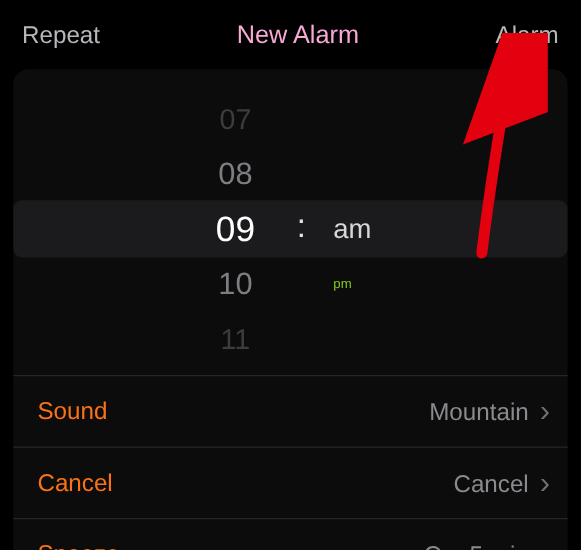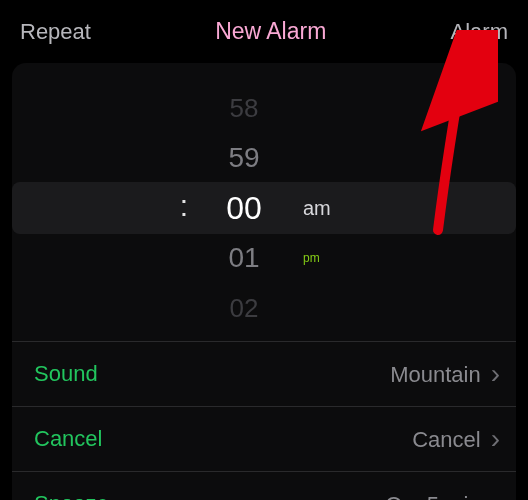--- a/index.html
+++ b/index.html
@@ -68,21 +68,21 @@
       line-height: 38px;
       font-size: 26px;
       color: #3c3c40;
       font-weight: 400;
       text-align: center;
       width: 100%;
     }
     .pv.near { color: #7d7d82; font-size: 28px; }
     .pv.sel { color: #fff; font-size: 32px; font-weight: 500; }
     .ampm .pv { font-size: 20px; text-align: left; padding-left: 8px;}
-    .ampm .pv.sel { color: #d7d7db; font-size: 20px; font-weight: 400;}
+    .ampm .pv.sel { color: #d7d7db; font-size: 25px; font-weight: 400;}
     .ampm .pv.near { color: #84cc16; font-size: 12px;}
     .sel-band {
       position: absolute;
       left: 0; right: 0;
       top: 50%;
       transform: translateY(-50%);
       height: 52px;
       background: rgba(100,100,105,0.18);
       border-radius: 8px;
       pointer-events: none;
@@ -90,21 +90,21 @@
     .rows { margin-top: 8px; }
     .row {
       display: flex;
       justify-content: space-between;
       align-items: center;
       padding: 18px 16px 18px 22px;
       border-top: 1px solid #2a2a2c;
       cursor: pointer;
     }
     .row .label {
-      color: #22c55e;
+      color: #f97316;
       font-size: 22px;
     }
     .row .value-wrap {
       display: flex;
       align-items: flex-end;
       gap: 10px;
     }
     .row .value {
       color: #8a8a8f;
       font-size: 22px;
@@ -129,30 +129,30 @@
   <span class="nav-btn">Repeat</span>
   <span class="title">New Alarm</span>
   <span class="nav-btn">Alarm</span>
 </div>
 
 <div class="panel">
 
   <div class="picker">
     <div class="sel-band"></div>
 
+    <div class="picker-col">
+      <div class="pv">07</div>
+      <div class="pv near">08</div>
+      <div class="pv sel">09</div>
+      <div class="pv near">10</div>
+      <div class="pv">11</div>
+    </div>
 
     <div class="picker-sep">:</div>
 
-    <div class="picker-col">
-      <div class="pv">58</div>
-      <div class="pv near">59</div>
-      <div class="pv sel">00</div>
-      <div class="pv near">01</div>
-      <div class="pv">02</div>
-    </div>
 
     <div class="picker-col ampm">
       <div class="pv">&nbsp;</div>
       <div class="pv">&nbsp;</div>
       <div class="pv sel">am</div>
       <div class="pv near">pm</div>
       <div class="pv">&nbsp;</div>
     </div>
   </div>
 

